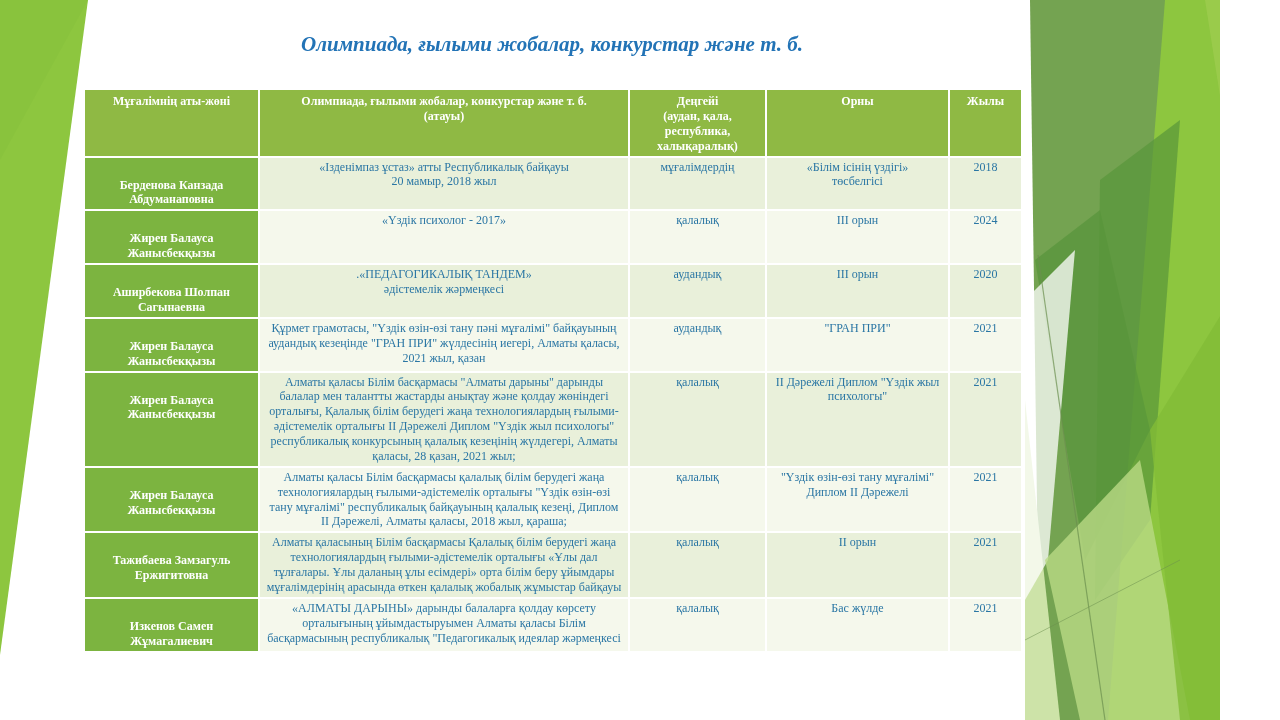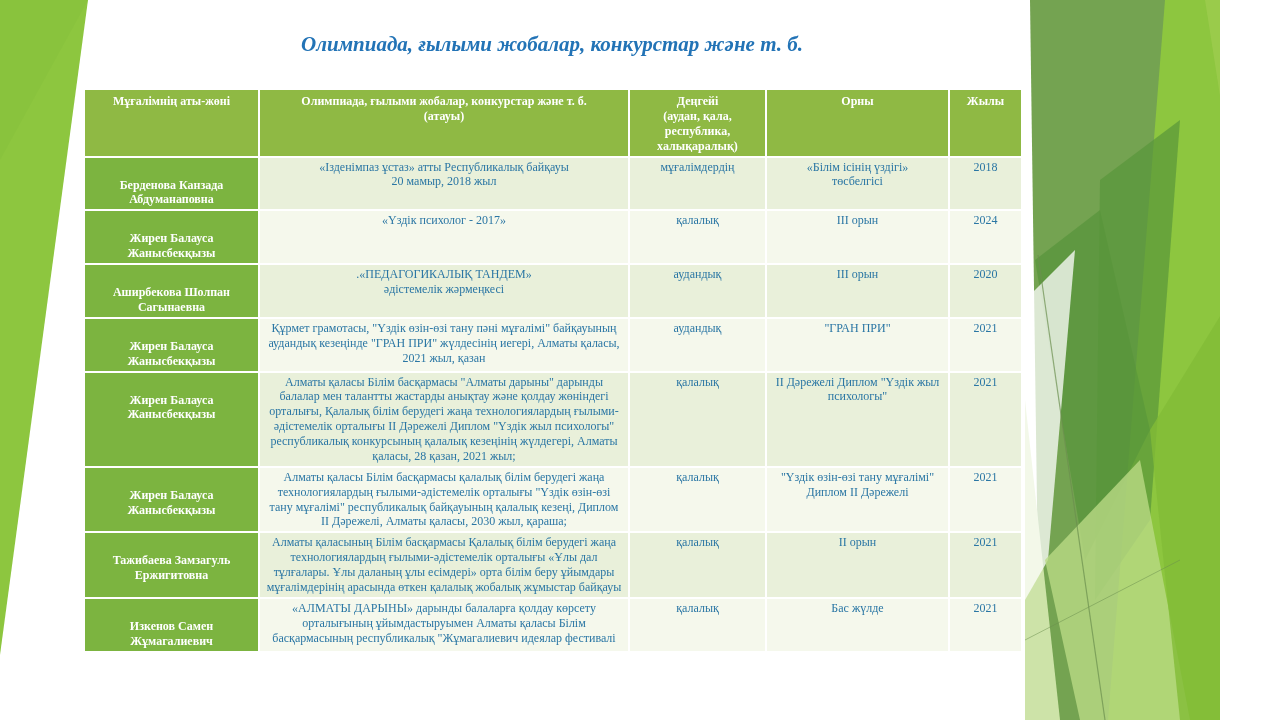--- a/index.html
+++ b/index.html
@@ -126,38 +126,38 @@
       <td class="name">Жирен  Балауса
 Жанысбекқызы</td>
       <td class="val">Алматы қаласы Білім  басқармасы "Алматы дарыны" дарынды балалар мен талантты  жастарды анықтау және қолдау жөніндегі  орталығы, Қалалық  білім берудегі жаңа технологиялардың  ғылыми-әдістемелік  орталығы II Дәрежелі Диплом "Үздік жыл психологы" республикалық  конкурсының қалалық  кезеңінің  жүлдегері, Алматы қаласы, 28  қазан, 2021 жыл;</td>
       <td class="val">қалалық</td>
       <td class="val">II Дәрежелі  Диплом "Үздік жыл психологы"</td>
       <td class="val year">2021</td>
     </tr>
           <tr class="band-b">
       <td class="name">Жирен  Балауса
 Жанысбекқызы</td>
-      <td class="val">Алматы қаласы Білім  басқармасы қалалық білім берудегі жаңа технологиялардың  ғылыми-әдістемелік  орталығы "Үздік  өзін-өзі тану мұғалімі" республикалық  байқауының қалалық  кезеңі, Диплом II Дәрежелі, Алматы қаласы,  2030  жыл, қараша;</td>
+      <td class="val">Алматы қаласы Білім  басқармасы қалалық білім берудегі жаңа технологиялардың  ғылыми-әдістемелік  орталығы "Үздік  өзін-өзі тану мұғалімі" республикалық  байқауының қалалық  кезеңі, Диплом II Дәрежелі, Алматы қаласы,  2018  жыл, қараша;</td>
       <td class="val">қалалық</td>
       <td class="val">"Үздік  өзін-өзі тану мұғалімі"
 Диплом II Дәрежелі</td>
       <td class="val year">2021</td>
     </tr>
           <tr class="band-a">
       <td class="name">Тажибаева  Замзагуль
 Ержигитовна</td>
       <td class="val">Алматы қаласының  Білім  басқармасы Қалалық  білім  берудегі жаңа технологиялардың  ғылыми-әдістемелік  орталығы  «Ұлы дал  тұлғалары.  Ұлы даланың  ұлы есімдері»  орта білім  беру ұйымдары мұғалімдерінің  арасында өткен  қалалық  жобалық жұмыстар байқауы</td>
       <td class="val">қалалық</td>
       <td class="val">II орын</td>
       <td class="val year">2021</td>
     </tr>
           <tr class="band-b">
       <td class="name">Изкенов  Самен
 Жұмагалиевич</td>
-      <td class="val">«АЛМАТЫ ДАРЫНЫ»  дарынды  балаларға  қолдау көрсету орталығының  ұйымдастыруымен Алматы  қаласы Білім  басқармасының  республикалық  "Жұмагалиевич  идеялар фестивалі</td>
+      <td class="val">«АЛМАТЫ ДАРЫНЫ»  дарынды  балаларға  қолдау көрсету орталығының  ұйымдастыруымен Алматы  қаласы Білім  басқармасының  республикалық  "Педагогикалық  идеялар жәрмеңкесі</td>
       <td class="val">қалалық</td>
       <td class="val">Бас  жүлде</td>
       <td class="val year">2021</td>
     </tr>
         </tbody>
     </table>
   </div>
 
 </div>
 

